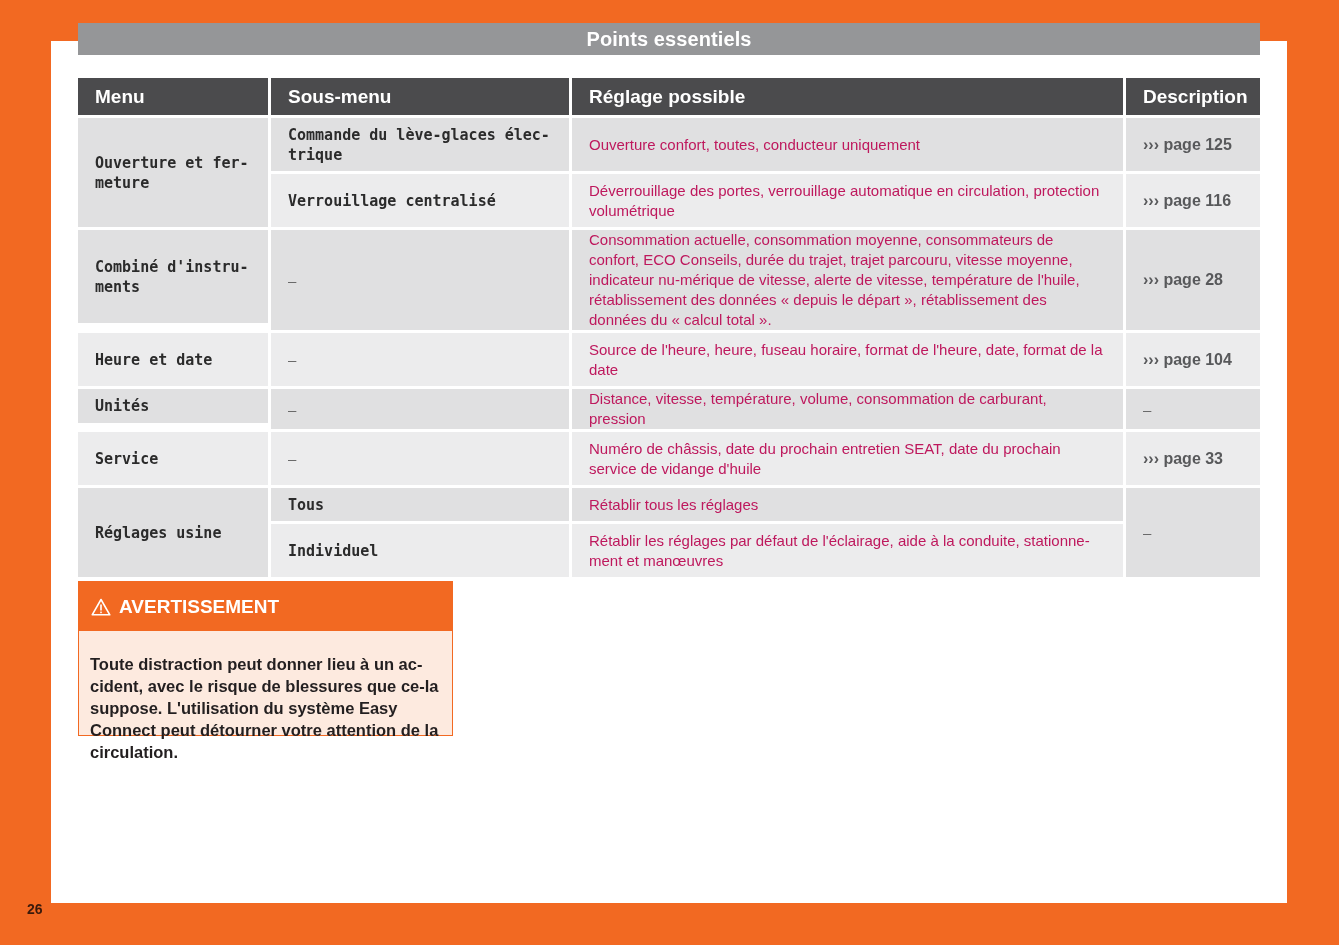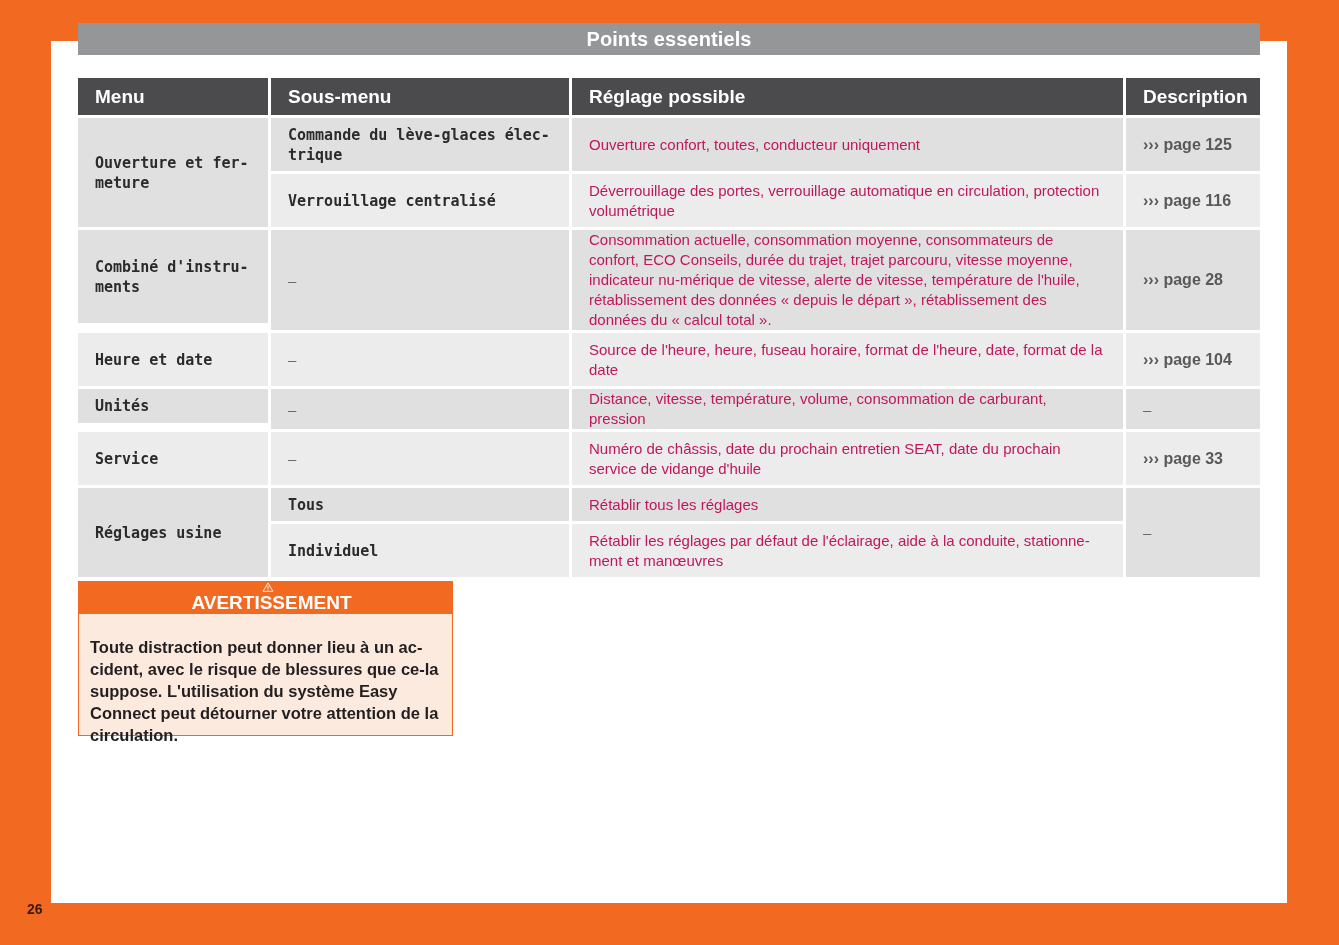--- a/index.html
+++ b/index.html
@@ -44,22 +44,22 @@
     font-weight:bold;
   }
   .dash { color:#6a6a6a; font-family:"Liberation Sans", sans-serif; font-size:15px; }
   .d { background:#e0e0e1; }
   .l { background:#ececed; }
   .warn {
     position:absolute; left:78px; top:581px; width:375px; height:155px;
     box-sizing:border-box; border:1px solid #f26922; background:#fdeadf;
   }
   .warn-head {
-    height:32px; background:#f26922; color:#fff; display:flex; align-items:center;
-    padding-left:12px; font-family:"Liberation Sans", sans-serif; font-weight:bold; font-size:19px;flex-direction:column;
+    height:49px; background:#f26922; color:#fff; display:flex; align-items:center;
+    padding-left:12px; font-family:"Liberation Sans", sans-serif; font-weight:bold; font-size:19px;
   }
   .warn-head svg { margin-right:8px; }
   .warn-body {
     padding:6px 10px 0 11px; font-family:"Liberation Sans", sans-serif; font-weight:bold;
     font-size:16.5px; line-height:22px; color:#231f20;margin-top:16px;
   }
   .pnum {
     position:absolute; left:27px; top:888px; font-family:"Liberation Sans", sans-serif;
     font-weight:bold; font-size:14px; color:#3a1a0c;margin-top:13px;
   }

